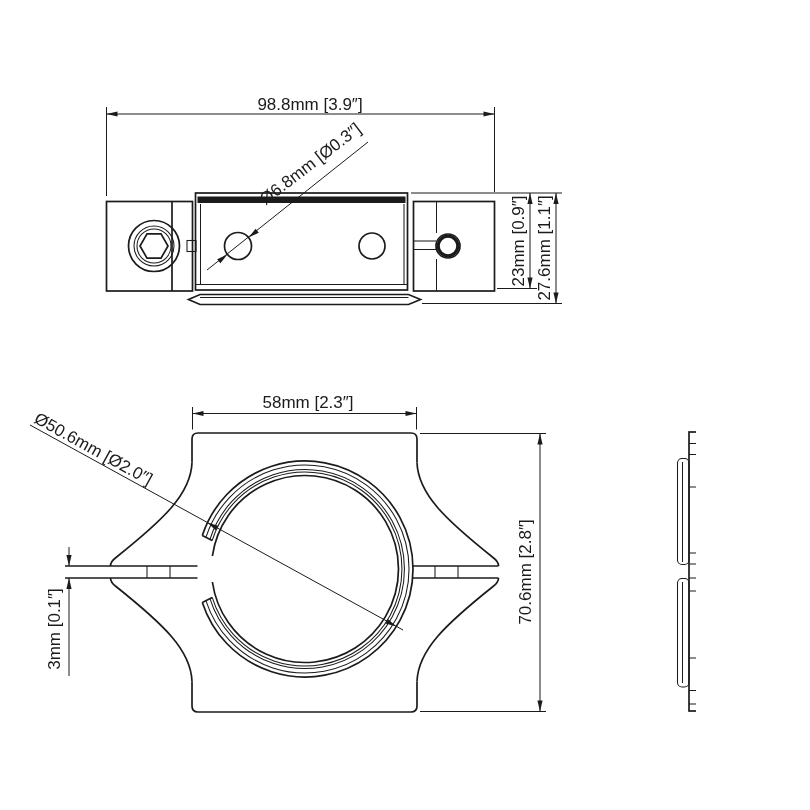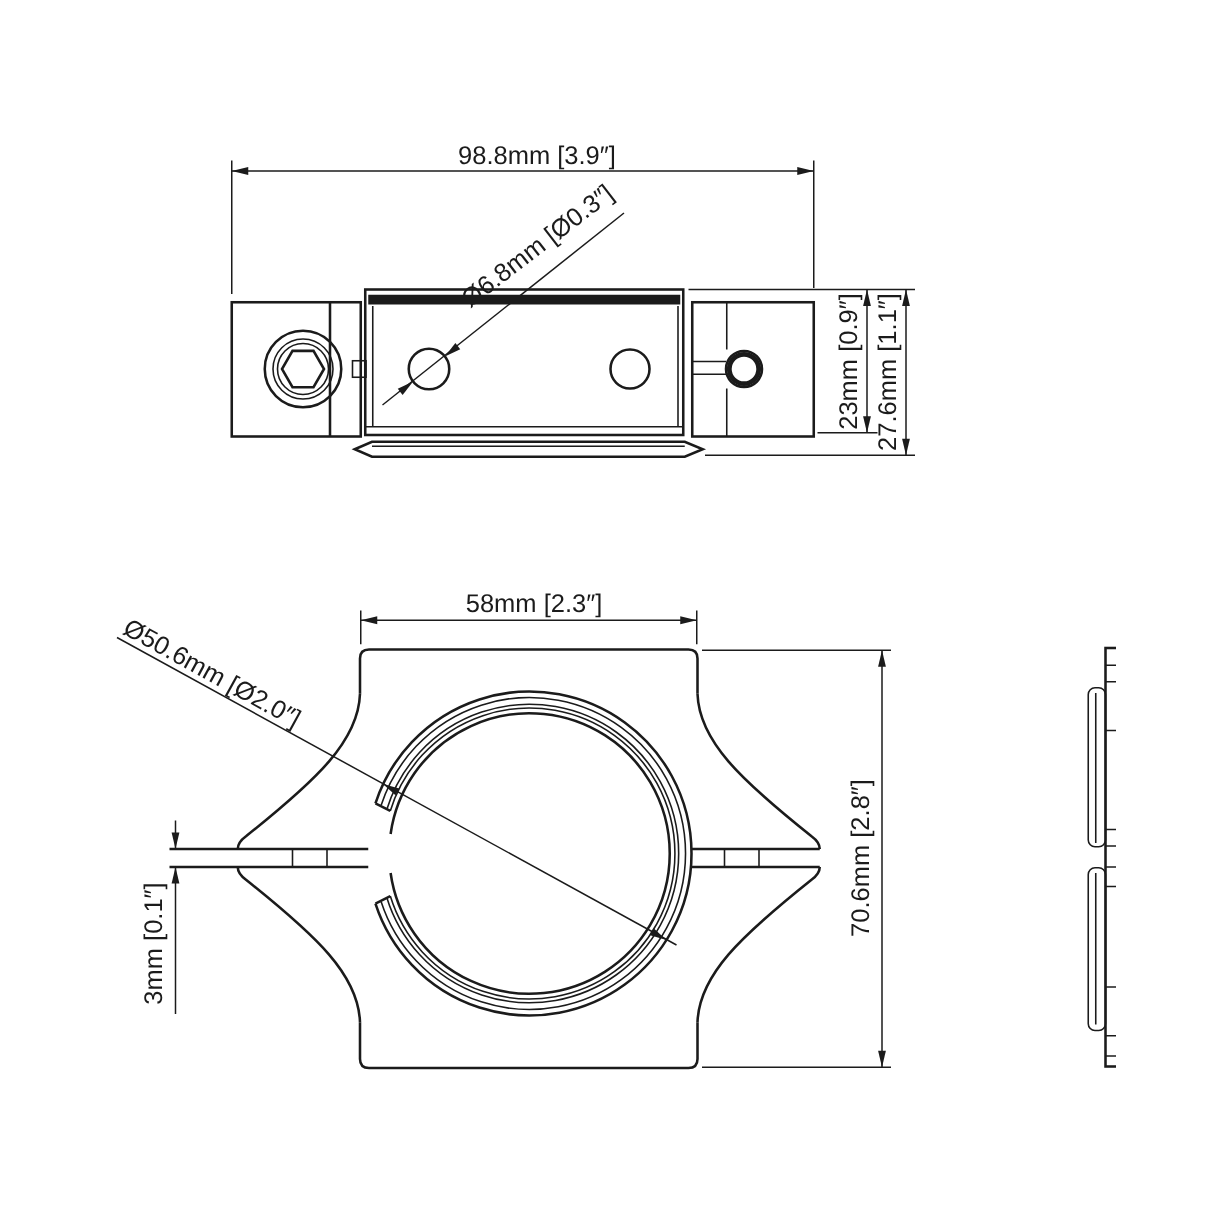--- a/index.html
+++ b/index.html
@@ -1,17 +1,17 @@
 <!DOCTYPE html>
 <html><head>
 <meta charset="utf-8">
 <style>
   html,body{margin:0;padding:0;background:#ffffff;}
   .canvas{position:relative;width:696px;height:810px;background:#ffffff;overflow:hidden;
-          font-family:"Liberation Sans", sans-serif;padding-left:48px;}
+          font-family:"Liberation Sans", sans-serif;}
   svg{display:block;}
   .dimtext{font-family:"Liberation Sans", sans-serif;font-size:17px;fill:#1b1b1b;}
   .obj{stroke:#1b1b1b;fill:none;stroke-width:1.7;}
   .thin{stroke:#1b1b1b;fill:none;stroke-width:1.05;}
   .dim{stroke:#1b1b1b;fill:none;stroke-width:1;}
   .arrow{fill:#1b1b1b;stroke:none;}
   .solid{fill:#1b1b1b;stroke:none;}
 </style>
 </head>
 <body>

